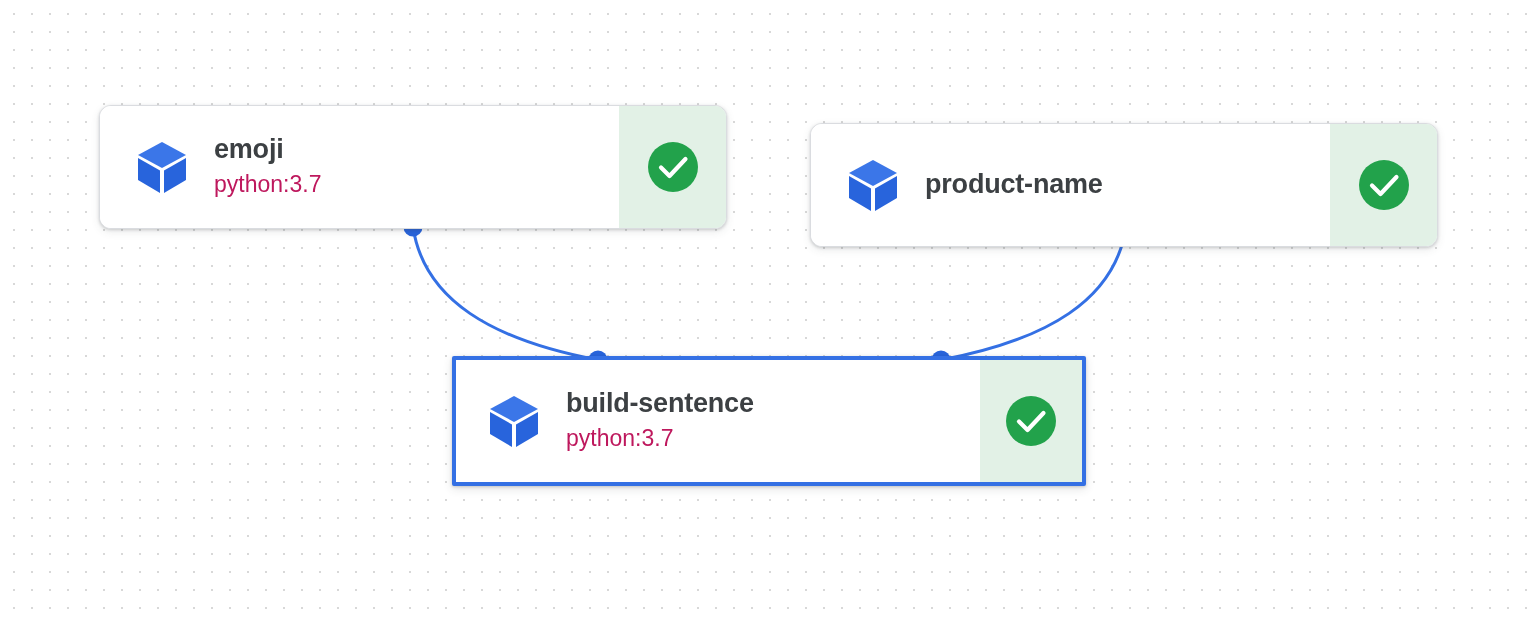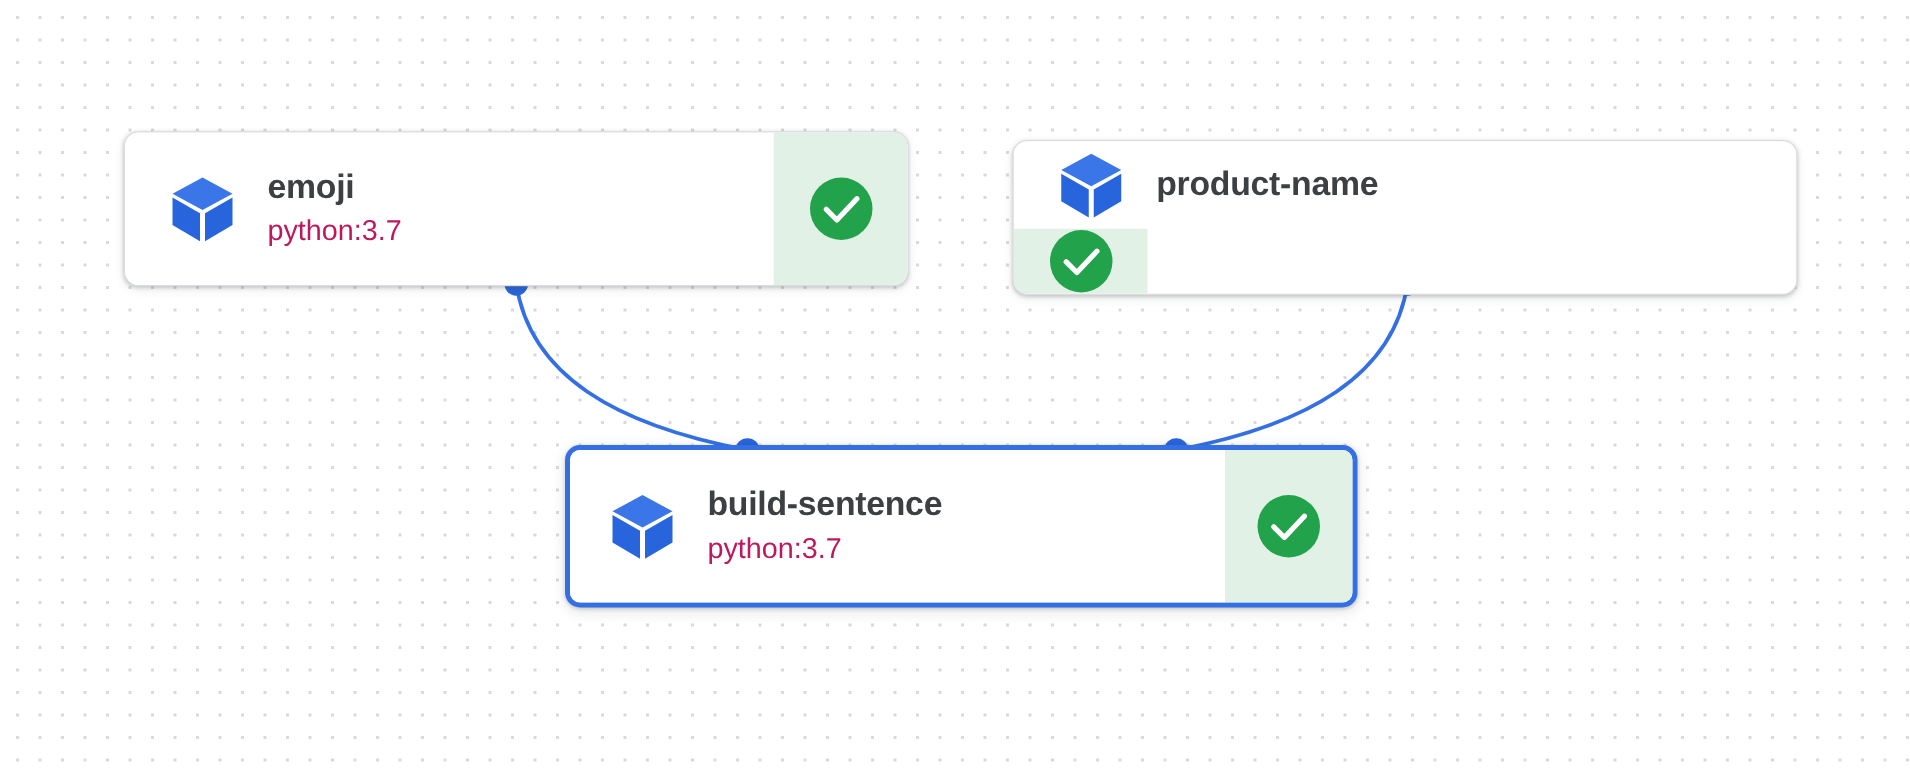--- a/index.html
+++ b/index.html
@@ -45,21 +45,21 @@
     align-items: stretch;
     overflow: hidden;
   }
   .node.plain {
     border: 1px solid #dadce0;
     box-shadow: 0 1px 3px rgba(60,64,67,0.22), 0 3px 8px rgba(60,64,67,0.10);
   }
   .node.selected {
     border: 4px solid #3470e4;
     box-shadow: 0 1px 3px rgba(60,64,67,0.22), 0 3px 10px rgba(60,64,67,0.14);
-    border-radius: 12px;
+    border-radius: 2px;
   }
 
   .node-body {
     flex: 1 1 auto;
     display: flex;
     align-items: center;
     min-width: 0;
     background: #ffffff;
     padding-left: 34px;
   }
@@ -101,21 +101,21 @@
     justify-content: center;
   }
   .status-icon {
     width: 52px;
     height: 52px;
     display: block;
   }
 
   
   #node-emoji        { left: 99px;  top: 105px; width: 628px; height: 124px; }
-  #node-product-name { left: 810px; top: 112px; width: 628px; height: 124px; flex-direction: column; }
+  #node-product-name { left: 810px; top: 123px; width: 628px; height: 124px; }
   #node-build-sentence { left: 452px; top: 356px; width: 634px; height: 130px; }
 
   #node-build-sentence .node-body { padding-left: 30px; }
   #node-build-sentence .node-status { width: 102px; }
 </style>
 </head>
 <body>
 
 <div id="canvas">
 

